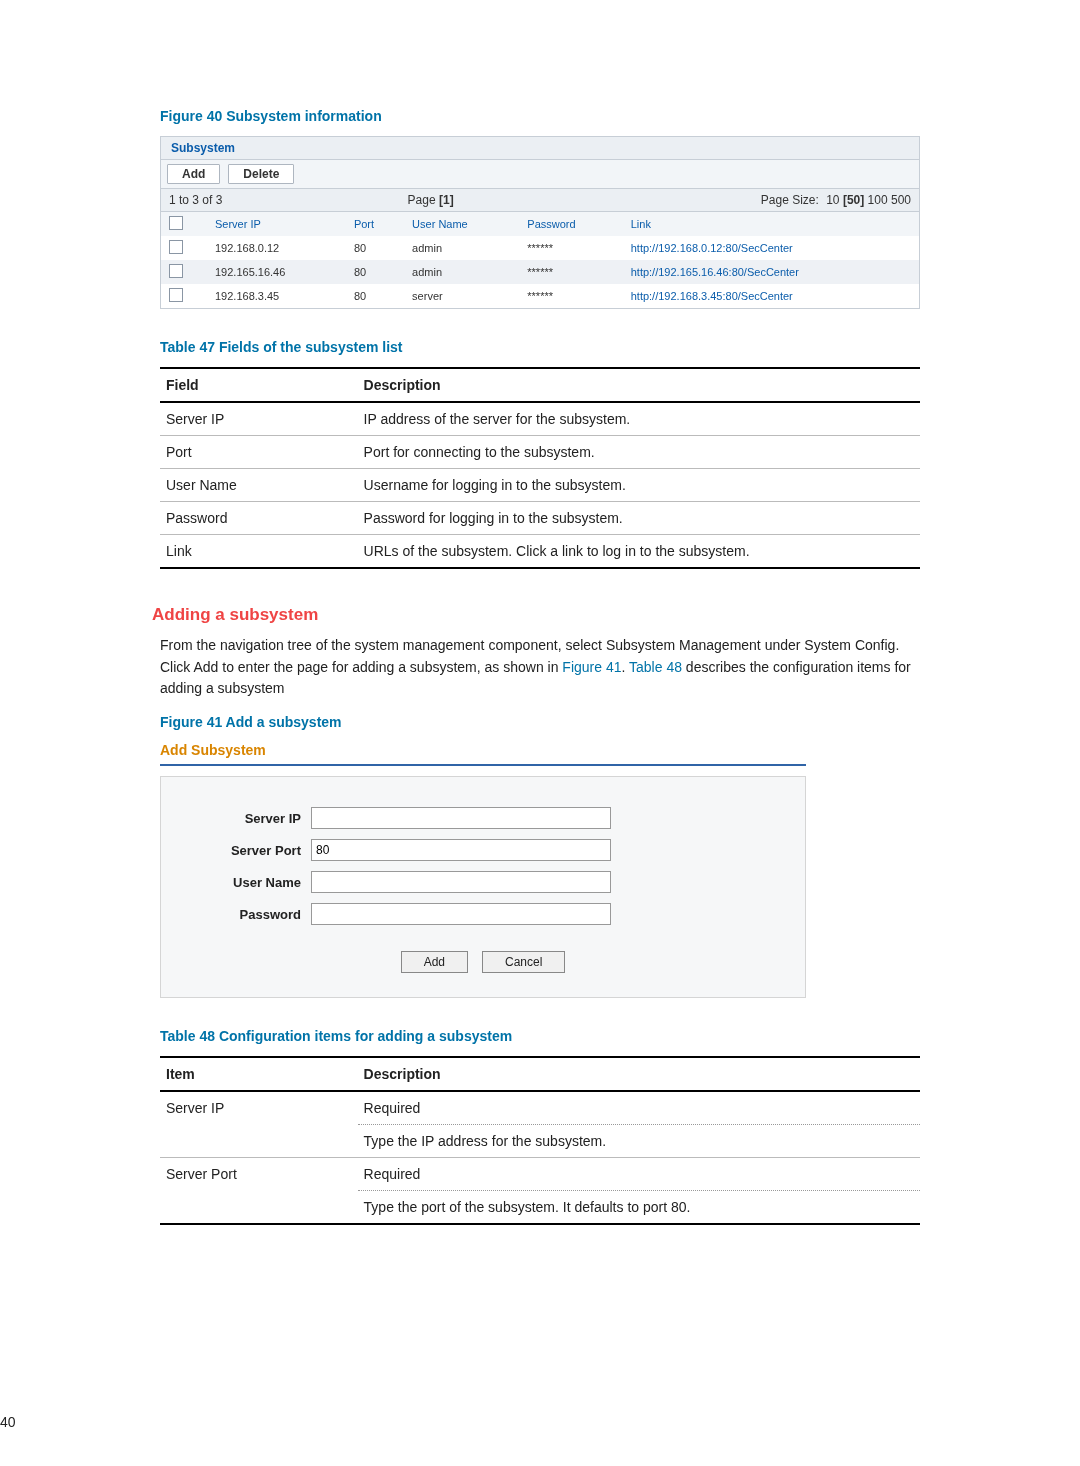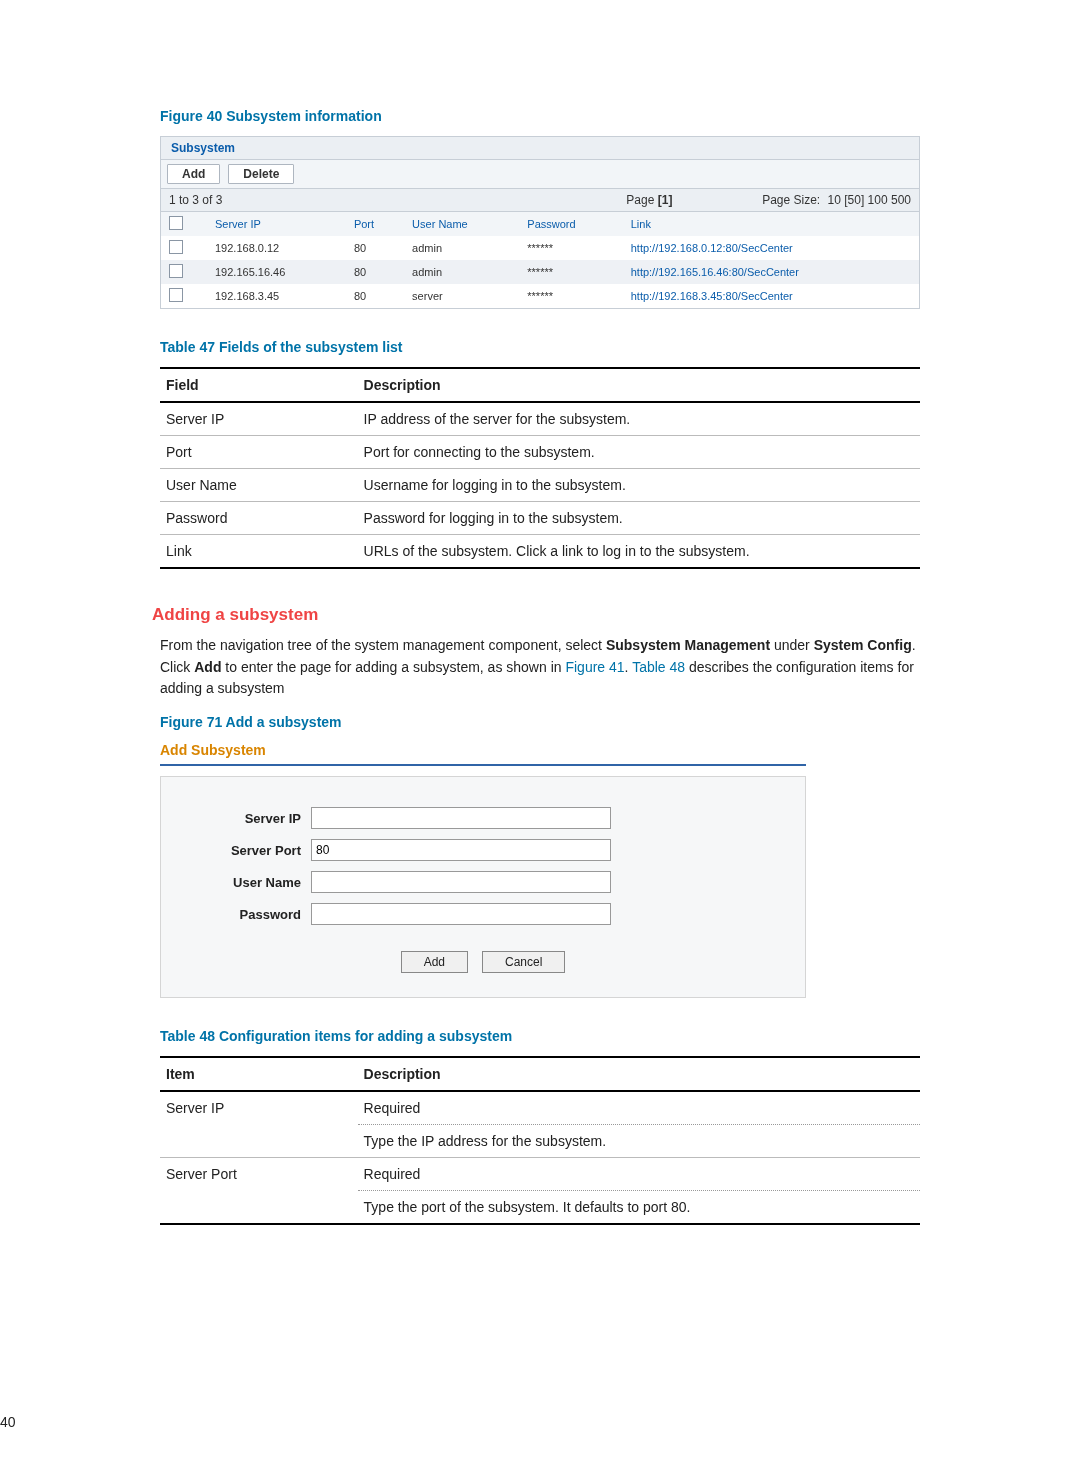--- a/index.html
+++ b/index.html
@@ -67,25 +67,25 @@
   .subsys-panel .pager {
     background: #ebeff3;
     border-bottom: 1px solid #c7ced6;
     padding: 4px 8px;
     display: flex;
     align-items: center;
     font-size: 12px;
     gap: 40px;
   }
   .subsys-panel .pager .left  { flex: 1 1 30%; text-align: left; }
-  .subsys-panel .pager .mid   { flex: 1 1 40%; text-align: right; }
+  .subsys-panel .pager .mid   { flex: 1 1 40%; text-align: left; }
   .subsys-panel .pager .right { flex: 1 1 30%; text-align: right; white-space: nowrap; }
   .subsys-panel .pager .mid b { font-weight: bold; }
   .subsys-panel .pager .right .ps-label { margin-right: 4px; }
-  .subsys-panel .pager .right b { font-weight: normal; }
+  .subsys-panel .pager .right b { font-weight: bold; }
   .subsys-panel .grid {
     width: 100%;
     border-collapse: collapse;
   }
   .subsys-panel .grid th,
   .subsys-panel .grid td {
     text-align: left;
     padding: 4px 8px;
     font-size: 11px;
   }
@@ -125,21 +125,21 @@
   }
   .doc-table tr.last td {
     border-bottom: 2px solid #000;
   }
   .doc-table td.c1 { width: 26%; }
   .doc-table td.sub { border-bottom: 1px dotted #999; }
   .doc-table td.nomid { border-bottom: none; }
 
   
   .para { font-size: 14px; line-height: 1.55; margin: 4px 0 14px 0; }
-  .para b { font-weight: bold; }
+  .para b { font-weight: normal; }
   .para .ref { color: #0073a8; }
 
   
   .addsub-wrap { margin-bottom: 30px; margin-top: 8px; }
   .addsub-wrap .title {
     color: #d98500;
     font-weight: bold;
     font-size: 14px;
     padding-bottom: 6px;
     border-bottom: 2px solid #3064a7;
@@ -281,21 +281,21 @@
       <td>URLs of the subsystem. Click a link to log in to the subsystem.</td>
     </tr>
   </tbody>
     </table>
 
   <div class="section-h">Adding a subsystem</div>
   <p class="para">
     <span>From the navigation tree of the system management component, select </span><b>Subsystem Management</b><span> under </span><b>System Config</b><span>. Click </span><b>Add</b><span> to enter the page for adding a subsystem, as shown in </span><span class="ref">Figure 41</span><span>. </span><span class="ref">Table 48</span><span> describes the configuration items for adding a subsystem</span>
   </p>
 
-  <div class="caption">Figure 71 Add a subsystem</div>
+  <div class="caption">Figure 41 Add a subsystem</div>
   <div class="addsub-wrap">
     <div class="title">Add Subsystem</div>
     <div class="addsub-form">
       <div class="row">
         <label>Server IP</label>
         <input class="field" value="" style="">
       </div>
       <div class="row">
         <label>Server Port</label>
         <input class="field" value="80" style="">

